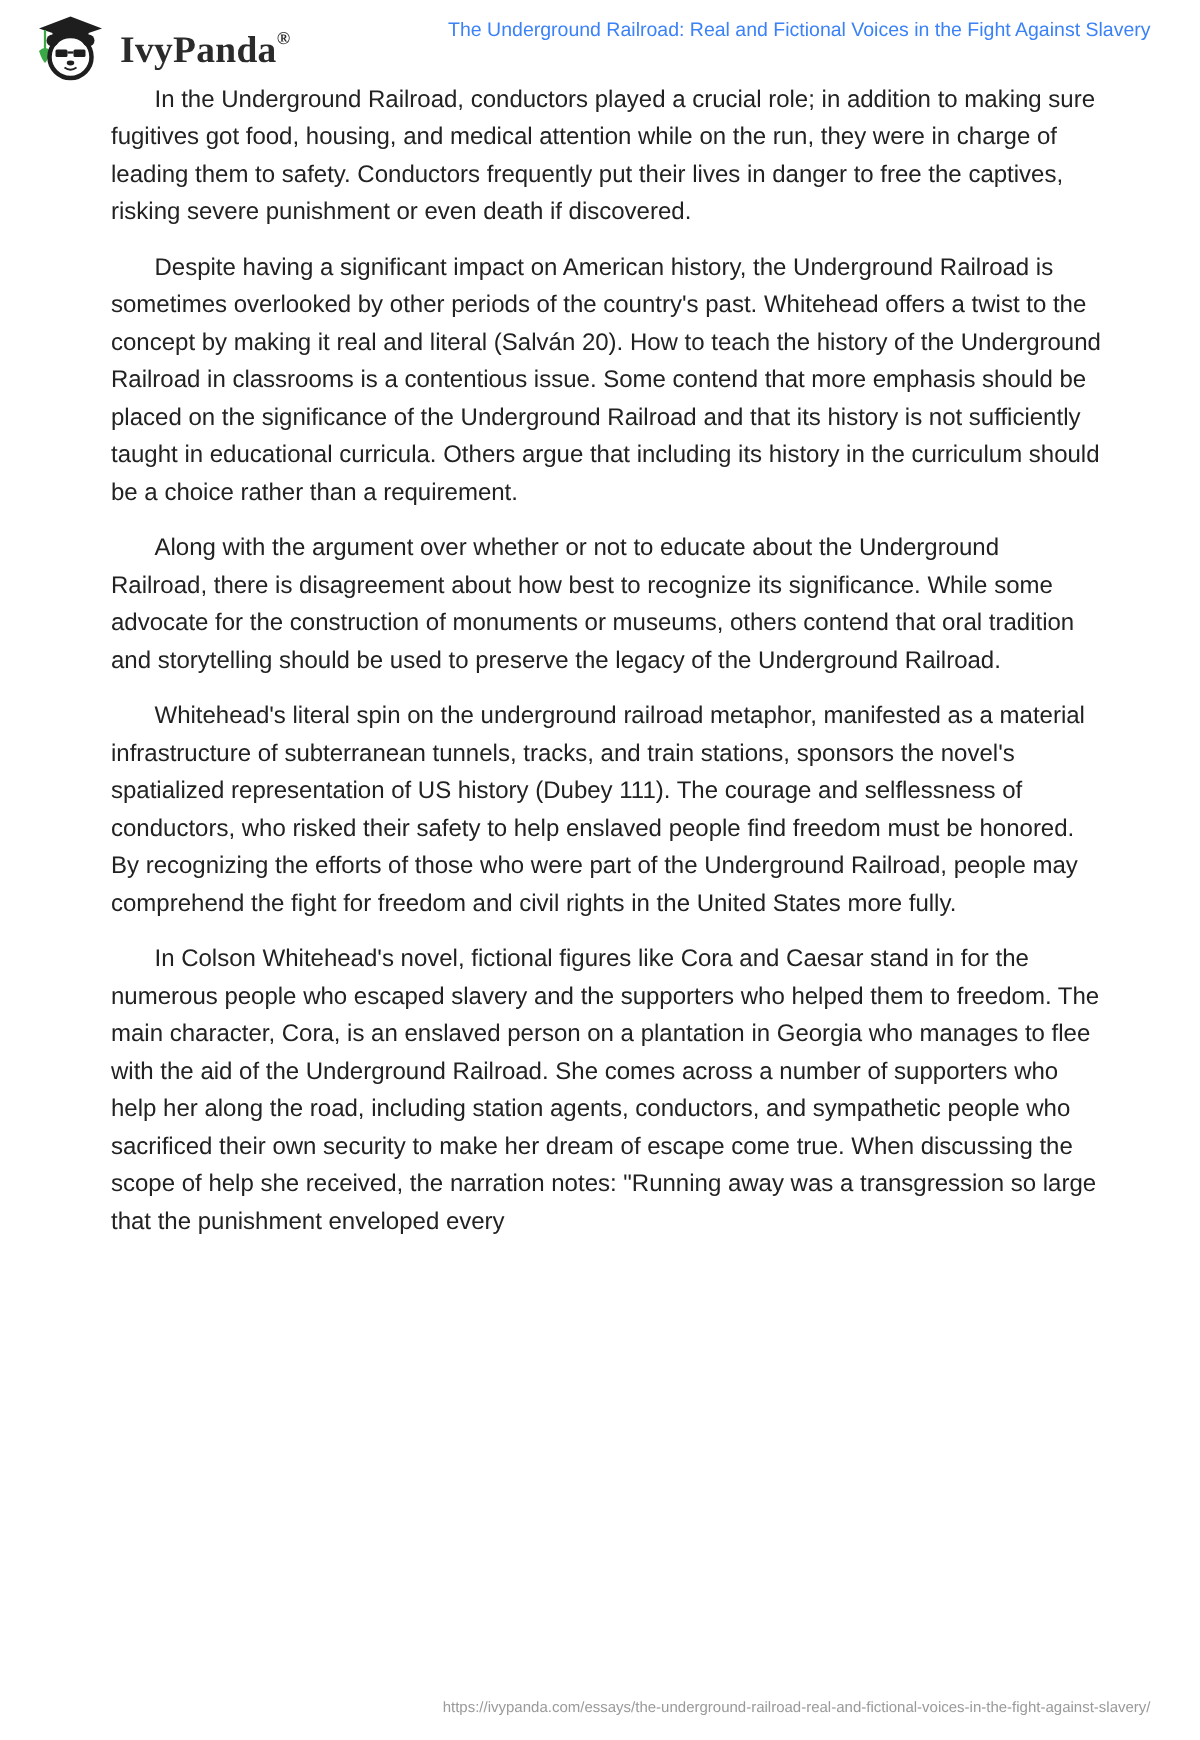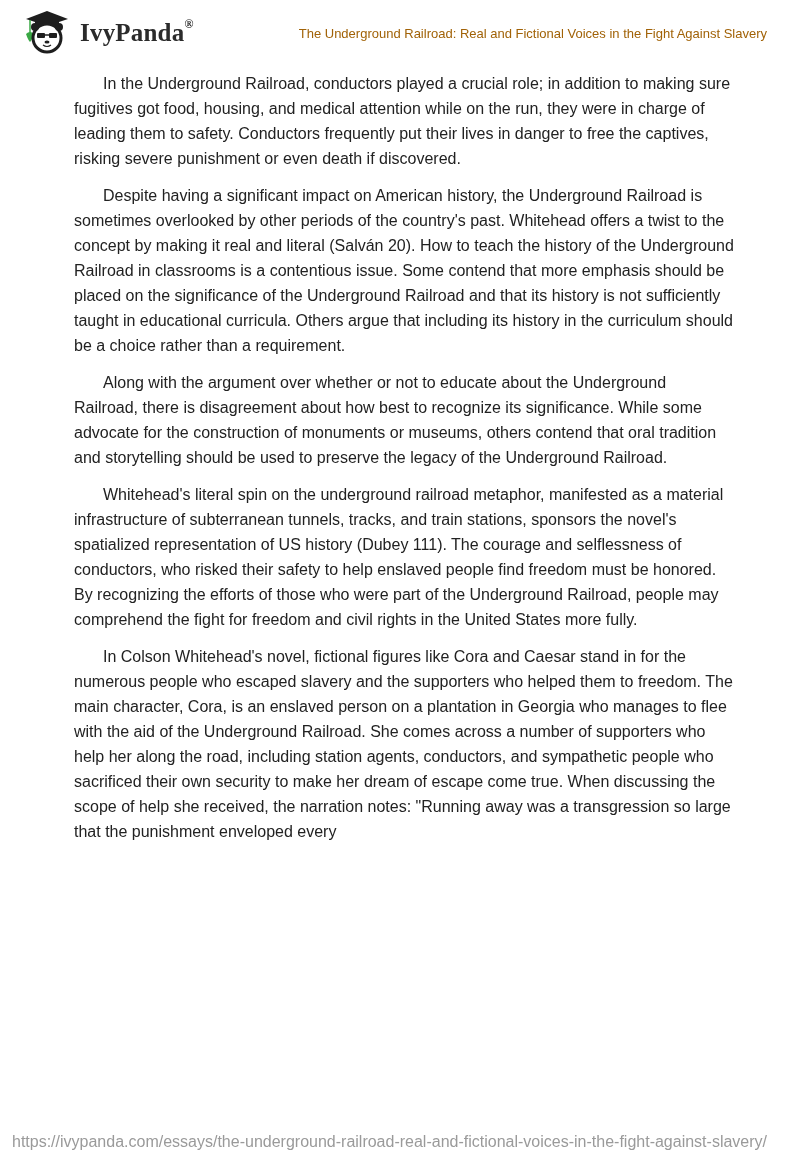--- a/index.html
+++ b/index.html
@@ -4,27 +4,27 @@
   <style>
     html, body { margin: 0; padding: 0; background: #ffffff; }
     body { width: 800px; height: 1160px; position: relative; overflow: hidden;
            font-family: "Liberation Sans", sans-serif; color: #222222; }
     .header { position: absolute; left: 0; top: 0; width: 800px; height: 60px; }
     .logo { position: absolute; left: 18px; top: 8px; display: flex; align-items: center; }
     .logo svg { width: 58px; height: 46px; }
     .logo-text { font-family: "Liberation Serif", serif; font-weight: bold; font-size: 25px;
                  color: #2b2b2b; margin-left: 4px; letter-spacing: 0.2px; }
     .logo-text sup { font-size: 12px; vertical-align: top; position: relative; top: -2px; }
-    .doc-title { position: absolute; right: 33px; top: 26px; font-size: 13px; color: #a16207; }
-    .content { position: absolute; left: 74px; top: 71px; width: 660px; }
+    .doc-title { position: absolute; right: 33px; top: 12px; font-size: 13px; color: #3b82f6; }
+    .content { position: absolute; left: 74px; top: 54px; width: 660px; }
     p { margin: 0 0 12px 0; font-size: 16px; line-height: 25px; text-indent: 29px; color: #222; }
     h2 { margin: 0; font-size: 29px; font-weight: bold; color: #222; line-height: 38px; }
     h2.h-debate { margin: 8px 0 20px 0; }
     h2.h-network { margin: 10px 0 20px 0; width: 640px; }
-    .footer { position: absolute; right: 33px; top: 1133px; font-size: 16px; color: #9a9a9a; }
+    .footer { position: absolute; right: 33px; top: 1133px; font-size: 10px; color: #9a9a9a; }
   </style>
 </head>
 <body>
 
 <div class="header">
   <div class="logo">
     <span>
       <svg viewBox="0 0 58 46" xmlns="http://www.w3.org/2000/svg">
 
         <polygon points="8,11 29,3 50,11 29,18" fill="#1e1e1e"></polygon>

